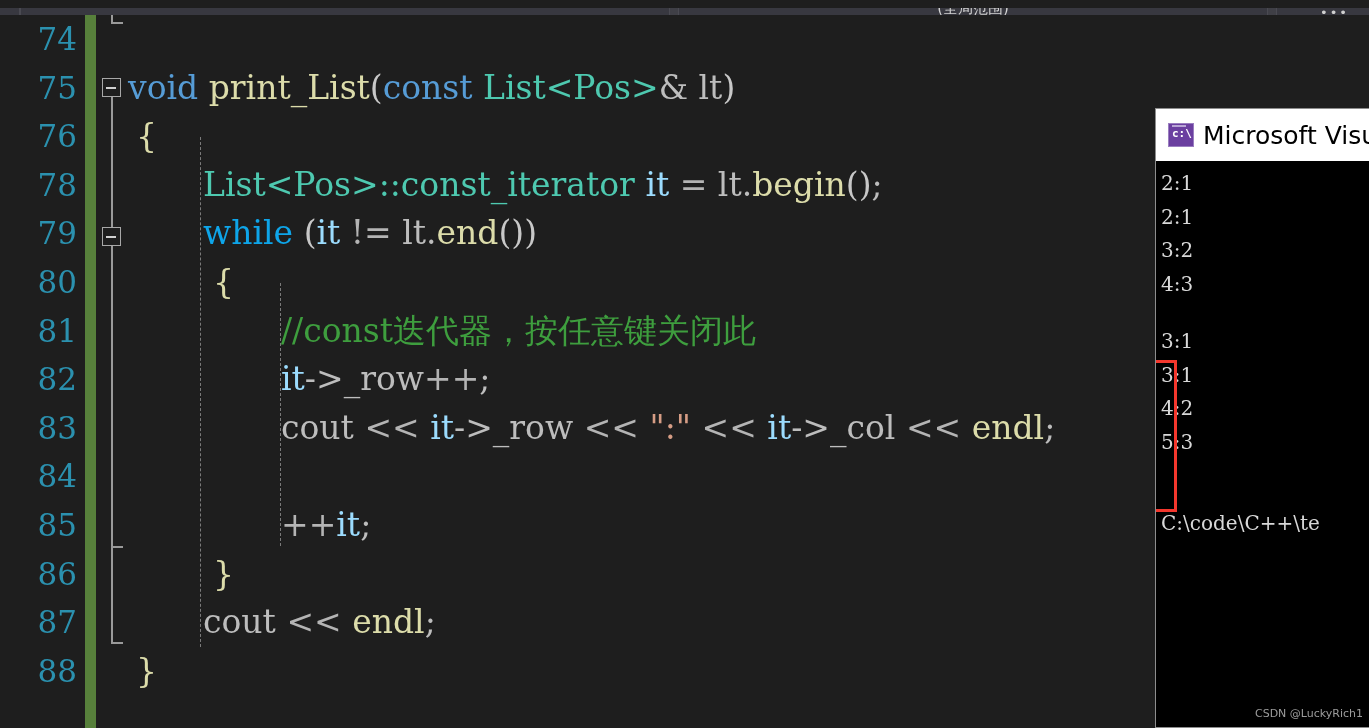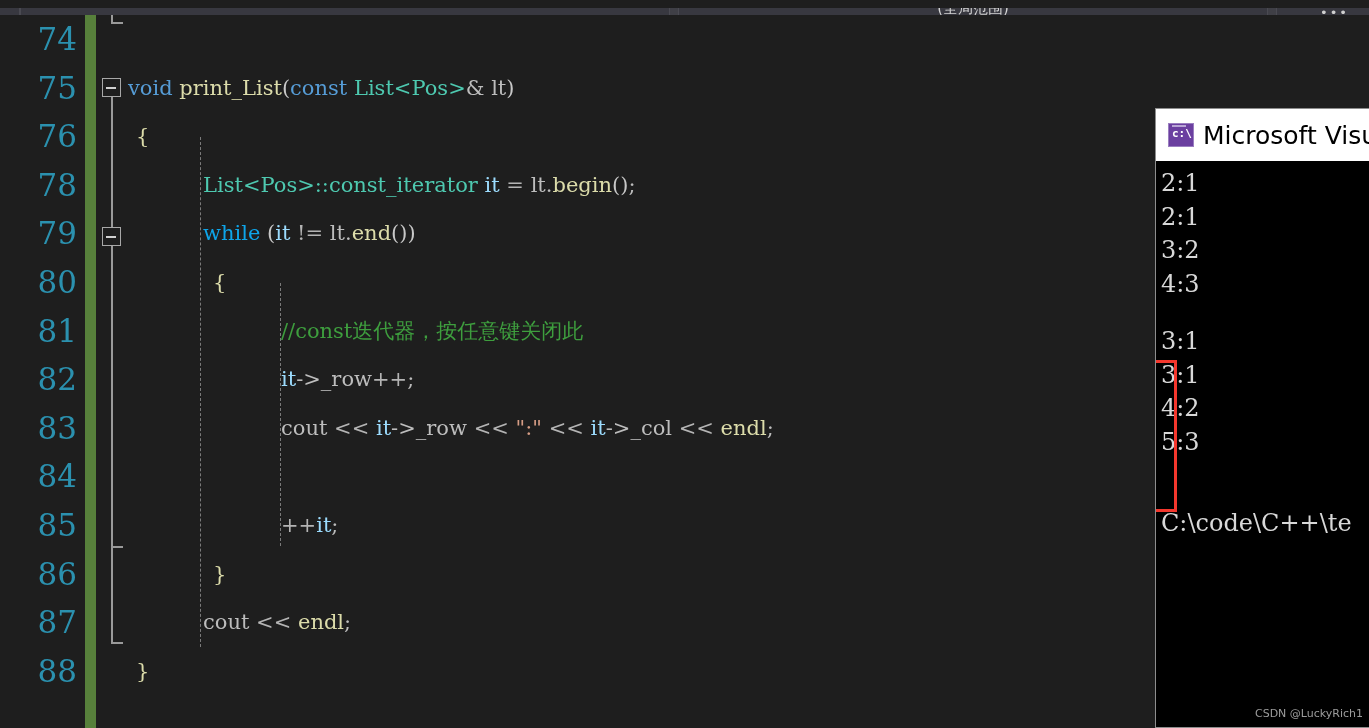--- a/index.html
+++ b/index.html
@@ -42,21 +42,21 @@
   .changebar {
     position: absolute; left: 85px; top: 0; width: 11px; height: 713px;
     background: #57803b;
   }
   .codearea {
     position: absolute; left: 96px; top: 0; right: 0; height: 713px;
     overflow: hidden;
   }
   .row {
     position: relative; height: 48.6px; line-height: 48.6px; white-space: pre;
-    font-size: 21px; font-family: "DejaVu Serif", serif;
+    font-size: 33px; font-family: "DejaVu Serif", serif;
   }
   .ln {
     position: absolute; right: 8px; width: 80px; text-align: right;
     color: #2b91af; font-size: 31px; line-height: 48.6px;
     font-family: "DejaVu Serif", serif;
   }
   .ln-row { position: relative; height: 48.6px; }
 
   
   .fold {
@@ -119,21 +119,21 @@
   }
   .ctitle-text {
     color: #000; font-size: 25px; font-family: "DejaVu Sans", sans-serif;
     white-space: nowrap; overflow: hidden;
   }
   .console-body {
     position: relative; height: 568px; background: #000;
     padding: 6px 0 0 2px;
   }
   .cline {
-    height: 33.5px; line-height: 33.5px; color: #d8d8d8; font-size: 24px;
+    height: 33.5px; line-height: 33.5px; color: #d8d8d8; font-size: 20px;
     font-family: "DejaVu Serif", serif; white-space: pre; padding-left: 3px;
   }
   .cgap { height: 24px; }
   .redbox {
     position: absolute; left: -13px; top: 199px; width: 34px; height: 152px;
     border: 3px solid #f4372d; pointer-events: none;
   }
   .watermark {
     position: absolute; right: 6px; bottom: 8px;
     color: #9c9c9c; font-size: 11px; font-family: "DejaVu Sans", sans-serif;

